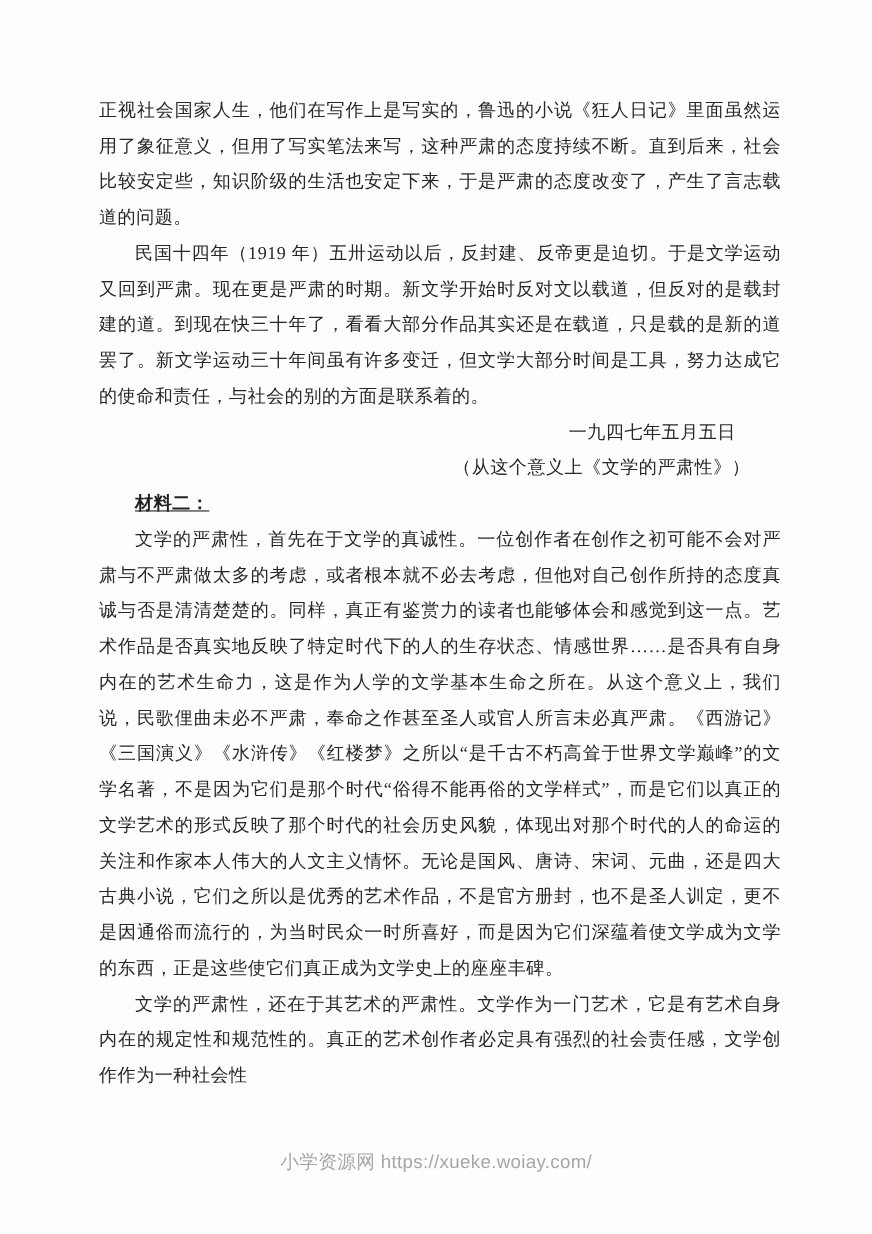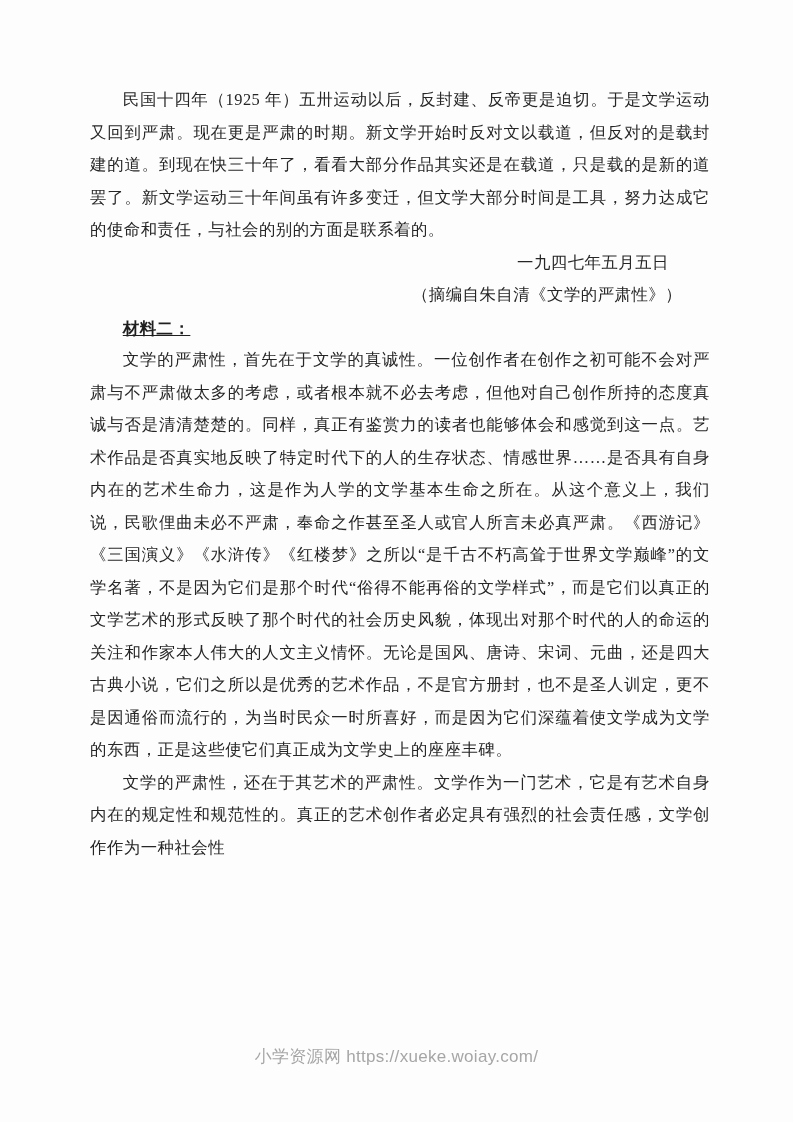--- a/index.html
+++ b/index.html
@@ -69,27 +69,28 @@
     line-height: 22px;
     color: #a6a6a6;
     letter-spacing: 0.3px;
   }
 </style>
 </head>
 <body>
 
 <div class="page">
 
+  <p class="para no-indent">正视社会国家人生，他们在写作上是写实的，鲁迅的小说《狂人日记》里面虽然运用了象征意义，但用了写实笔法来写，这种严肃的态度持续不断。直到后来，社会比较安定些，知识阶级的生活也安定下来，于是严肃的态度改变了，产生了言志载道的问题。</p>
 
 
-  <p class="para">民国十四年（1925 年）五卅运动以后，反封建、反帝更是迫切。于是文学运动又回到严肃。现在更是严肃的时期。新文学开始时反对文以载道，但反对的是载封建的道。到现在快三十年了，看看大部分作品其实还是在载道，只是载的是新的道罢了。新文学运动三十年间虽有许多变迁，但文学大部分时间是工具，努力达成它的使命和责任，与社会的别的方面是联系着的。</p>
+  <p class="para">民国十四年（1919 年）五卅运动以后，反封建、反帝更是迫切。于是文学运动又回到严肃。现在更是严肃的时期。新文学开始时反对文以载道，但反对的是载封建的道。到现在快三十年了，看看大部分作品其实还是在载道，只是载的是新的道罢了。新文学运动三十年间虽有许多变迁，但文学大部分时间是工具，努力达成它的使命和责任，与社会的别的方面是联系着的。</p>
 
   <p class="sign date">一九四七年五月五日</p>
 
-  <p class="sign source">（摘编自朱自清《文学的严肃性》）</p>
+  <p class="sign source">（从这个意义上《文学的严肃性》）</p>
 
   <p class="material-heading">材料二：</p>
 
   <p class="para">文学的严肃性，首先在于文学的真诚性。一位创作者在创作之初可能不会对严肃与不严肃做太多的考虑，或者根本就不必去考虑，但他对自己创作所持的态度真诚与否是清清楚楚的。同样，真正有鉴赏力的读者也能够体会和感觉到这一点。艺术作品是否真实地反映了特定时代下的人的生存状态、情感世界……是否具有自身内在的艺术生命力，这是作为人学的文学基本生命之所在。从这个意义上，我们说，民歌俚曲未必不严肃，奉命之作甚至圣人或官人所言未必真严肃。《西游记》《三国演义》《水浒传》《红楼梦》之所以“是千古不朽高耸于世界文学巅峰”的文学名著，不是因为它们是那个时代“俗得不能再俗的文学样式”，而是它们以真正的文学艺术的形式反映了那个时代的社会历史风貌，体现出对那个时代的人的命运的关注和作家本人伟大的人文主义情怀。无论是国风、唐诗、宋词、元曲，还是四大古典小说，它们之所以是优秀的艺术作品，不是官方册封，也不是圣人训定，更不是因通俗而流行的，为当时民众一时所喜好，而是因为它们深蕴着使文学成为文学的东西，正是这些使它们真正成为文学史上的座座丰碑。</p>
 
   <p class="para">文学的严肃性，还在于其艺术的严肃性。文学作为一门艺术，它是有艺术自身内在的规定性和规范性的。真正的艺术创作者必定具有强烈的社会责任感，文学创作作为一种社会性</p>
 
 </div>
 
 <div class="footer">小学资源网 https://xueke.woiay.com/</div>

